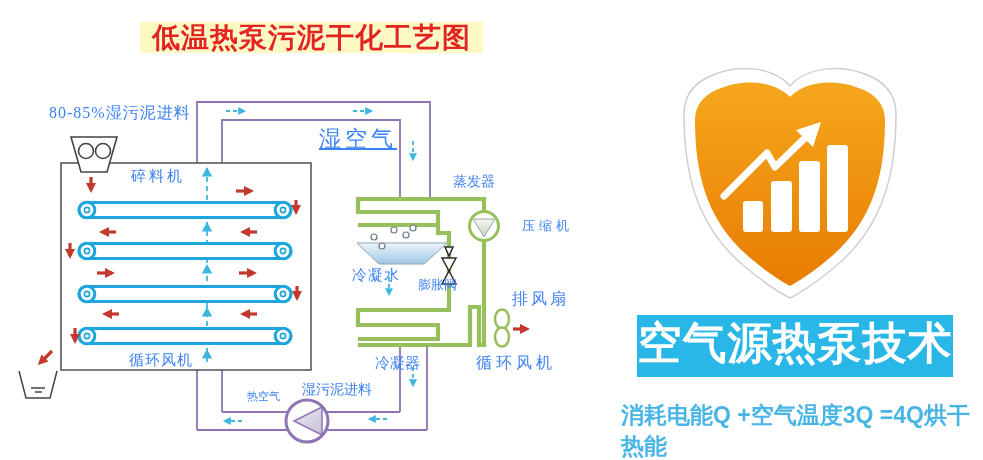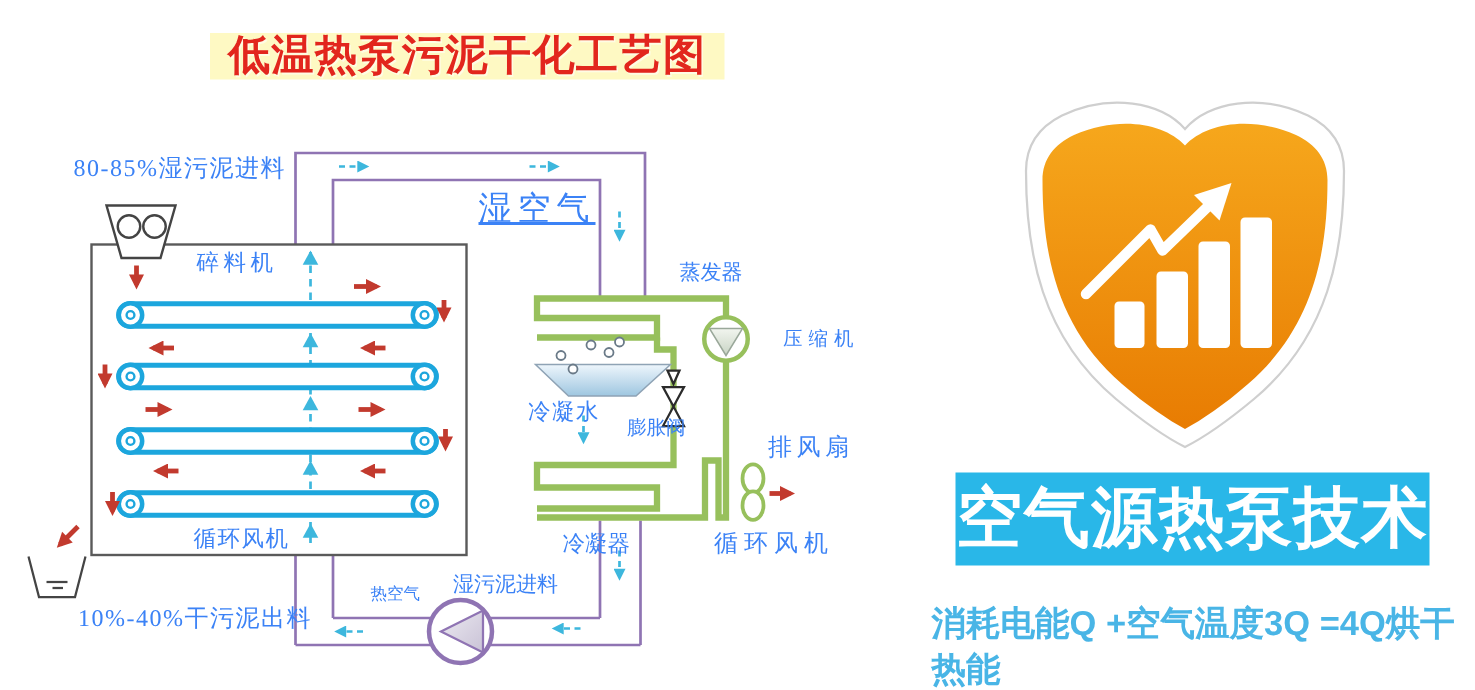--- a/index.html
+++ b/index.html
@@ -7,21 +7,21 @@
          font-family:"Liberation Serif","DejaVu Serif",serif;}
   #artwork{position:absolute;left:0;top:0;}
   .lbl{position:absolute;color:#3b82f6;white-space:nowrap;line-height:1.1;margin-left:19px;}
   .serifL{font-family:"Liberation Serif","DejaVu Serif",serif;}
   .sansL{font-family:"Liberation Sans","DejaVu Sans",sans-serif;font-weight:normal;}
   #title-bar{position:absolute;left:140px;top:22px;height:31px;line-height:31px;
              background:#fef9c3;padding:0 12px;color:#e2261d;font-weight:bold;
              font-size:28px;letter-spacing:1px;text-shadow:1px 1px 0 rgba(255,255,255,.55);
              font-family:"Liberation Serif","DejaVu Serif",serif;}
   #banner{position:absolute;left:637px;top:315px;width:316px;height:62px;background:#29b7e8;
-          color:#ffffff;font-family:Liberation Sans, sans-serif;font-weight:bold;
+          color:#ffffff;font-family:Liberation Mono, monospace;font-weight:bold;
           font-size:44px;text-align:center;line-height:62px;letter-spacing:1px;}
   #formula{position:absolute;left:621px;top:400px;width:360px;color:#49b5e6;
            font-family:"Liberation Sans","DejaVu Sans",sans-serif;font-weight:bold;font-size:23px;}
 </style>
 </head>
 <body>
 
 <div id="stage">
 
   <svg id="artwork" width="983" height="460" viewBox="0 0 983 460">
@@ -200,21 +200,20 @@
         <polygon points="821,122 813,147 796,130" fill="#ffffff"></polygon>
       </g>
     </g>
   </svg>
 
   <div id="title-bar">低温热泵污泥干化工艺图</div>
 
   <div class="lbl serifL" style="left:30px;top:104px;font-size:16px;letter-spacing:1px;">80-85%湿污泥进料</div>
   <div class="lbl serifL" style="left:112px;top:168px;font-size:15px;letter-spacing:3px;">碎料机</div>
   <div class="lbl sansL" style="left:110px;top:352px;font-size:15px;letter-spacing:1px;">循环风机</div>
-  <div class="lbl serifL" style="left:33px;top:404px;font-size:16px;letter-spacing:1px;">10%-40%干污泥出料</div>
   <div class="lbl serifL" style="left:300px;top:127px;font-size:22px;letter-spacing:4px;text-decoration:underline;">湿空气</div>
   <div class="lbl sansL" style="left:434px;top:174px;font-size:14px;">蒸发器</div>
   <div class="lbl serifL" style="left:503px;top:219px;font-size:13px;letter-spacing:4px;">压缩机</div>
   <div class="lbl sansL" style="left:333px;top:267px;font-size:15px;letter-spacing:1px;">冷凝水</div>
   <div class="lbl sansL" style="left:399px;top:278px;font-size:13px;">膨胀阀</div>
   <div class="lbl serifL" style="left:493px;top:290px;font-size:16px;letter-spacing:3px;">排风扇</div>
   <div class="lbl sansL" style="left:356px;top:355px;font-size:15px;">冷凝器</div>
   <div class="lbl serifL" style="left:457px;top:354px;font-size:16px;letter-spacing:4px;">循环风机</div>
   <div class="lbl sansL" style="left:283px;top:382px;font-size:14px;">湿污泥进料</div>
   <div class="lbl sansL" style="left:228px;top:390px;font-size:11px;">热空气</div>

